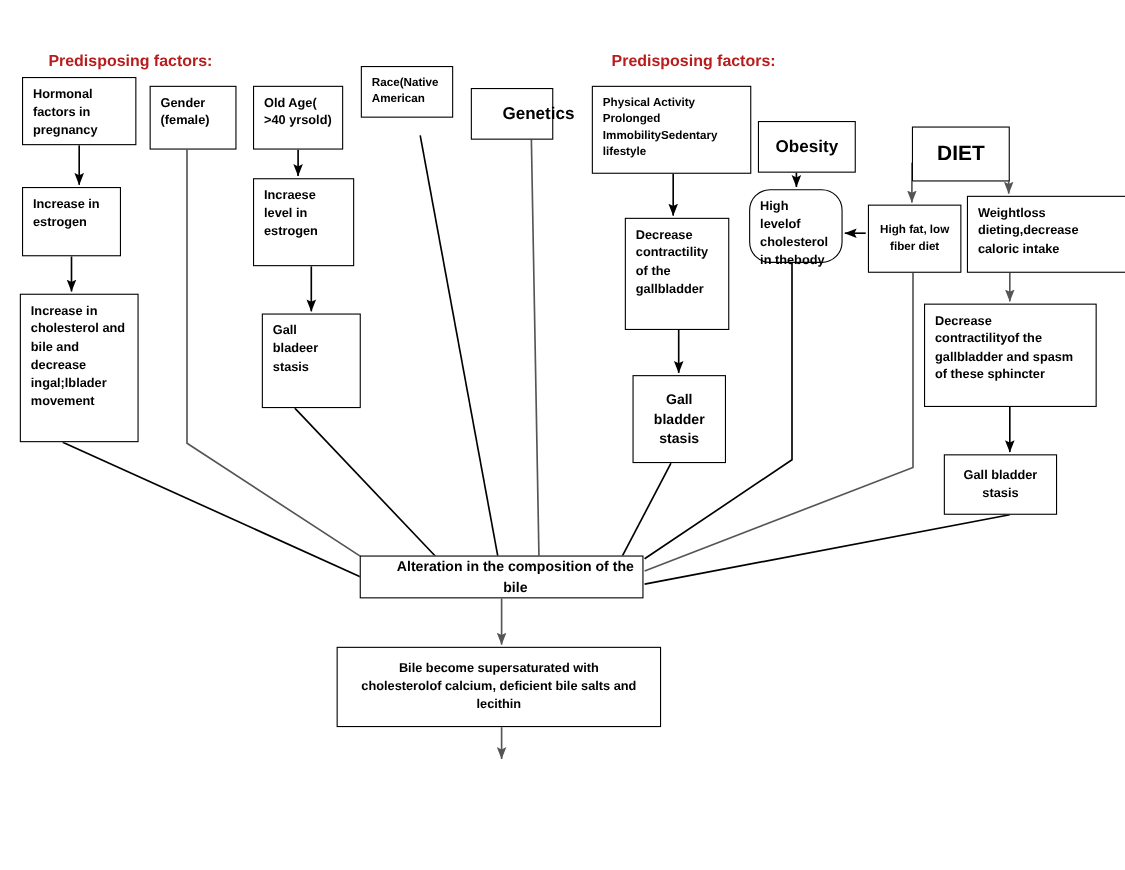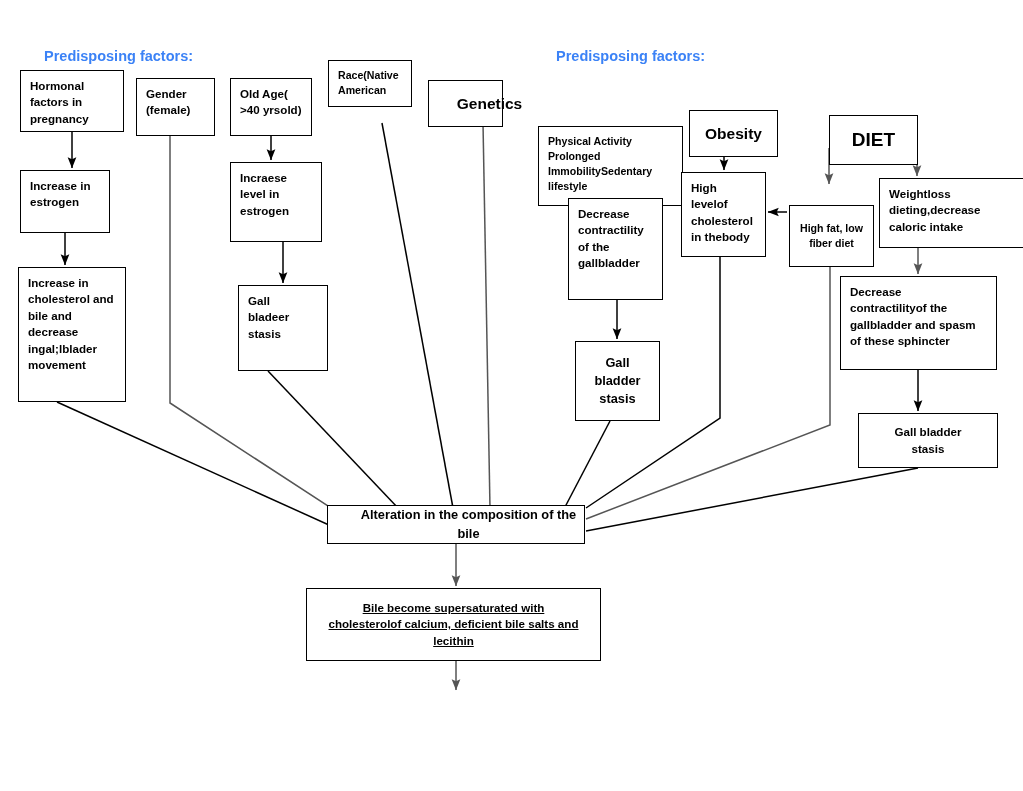--- a/index.html
+++ b/index.html
@@ -43,21 +43,21 @@
   .mid {
     display: flex;
     align-items: center;
     justify-content: center;
     height: 100%;
     text-align: center;
   }
   .heading {
     position: absolute;
     font-weight: bold;
-    color: #3b82f6;
+    color: #b91c1c;
     font-size: 14.5px;
     z-index: 3;
     white-space: nowrap;
   }
   .fs13 { font-size: 12.8px; }
   .fs12 { font-size: 11.6px; }
   .fs11 { font-size: 10.6px; }
   .fs16 { font-size: 15.5px; }
   .fs19 { font-size: 19px; margin-top: 40px; }
 </style>
@@ -124,21 +124,21 @@
       </div>
       <div class="node fs11 pad" style="left: 328px; top: 60px; width: 84px; height: 47px;">
         <span class="txt">Race(Native
 American</span>
       </div>
       <div class="node fs16" style="left: 428px; top: 80px; width: 75px; height: 47px; padding-left: 48px;">
         <div class="mid">
           <span class="txt">Genetics</span>
         </div>
       </div>
-      <div class="node fs11 pad" style="left: 538px; top: 78px; width: 145px; height: 80px; margin-top: 48px;">
+      <div class="node fs11 pad" style="left: 538px; top: 78px; width: 145px; height: 80px;">
         <span class="txt">Physical Activity
 Prolonged
 ImmobilitySedentary
 lifestyle</span>
       </div>
       <div class="node fs16" style="left: 689px; top: 78px; width: 89px; height: 47px; margin-top: 32px;">
         <div class="mid">
           <span class="txt">Obesity</span>
         </div>
       </div>
@@ -155,26 +155,26 @@
         <span class="txt">Incraese
 level in
 estrogen</span>
       </div>
       <div class="node fs12 pad" style="left: 568px; top: 198px; width: 95px; height: 102px;">
         <span class="txt">Decrease
 contractility
 of the
 gallbladder</span>
       </div>
-      <div class="node fs12 pad" style="left: 681px; top: 172px; width: 85px; height: 85px;">
+      <div class="node fs12 pad" style="left: 681px; top: 172px; width: 85px; height: 67px; border-radius: 19px;">
         <span class="txt">High levelof
 cholesterol
 in thebody</span>
       </div>
-      <div class="node fs11" style="left: 789px; top: 186px; width: 85px; height: 62px; margin-top: 19px;">
+      <div class="node fs11" style="left: 789px; top: 186px; width: 85px; height: 62px;">
         <div class="mid">
           <span class="txt">High fat, low
 fiber diet</span>
         </div>
       </div>
       <div class="node fs12 pad" style="left: 879px; top: 178px; width: 160px; height: 70px;">
         <span class="txt">Weightloss
 dieting,decrease
 caloric intake</span>
       </div>
@@ -197,32 +197,32 @@
 gallbladder and spasm
 of these sphincter</span>
       </div>
       <div class="node fs13" style="left: 575px; top: 341px; width: 85px; height: 80px;">
         <div class="mid">
           <span class="txt">Gall
 bladder
 stasis</span>
         </div>
       </div>
-      <div class="node fs12" style="left: 858px; top: 413px; width: 140px; height: 55px;">
+      <div class="node fs12" style="left: 858px; top: 413px; width: 103px; height: 55px;">
         <div class="mid">
           <span class="txt">Gall bladder
 stasis</span>
         </div>
       </div>
       <div class="node fs13" style="left: 327px; top: 505px; width: 258px; height: 39px; padding-left: 25px;">
         <div class="mid">
           <span class="txt">Alteration in the composition of the bile</span>
         </div>
       </div>
-      <div class="node fs12" style="left: 306px; top: 588px; width: 295px; height: 73px; text-decoration: underline;">
+      <div class="node fs12" style="left: 306px; top: 588px; width: 295px; height: 73px;">
         <div class="mid">
           <span class="txt">Bile become supersaturated with
 cholesterolof calcium, deficient bile salts and
 lecithin</span>
         </div>
       </div>
     </div>
 
 </div>
 

